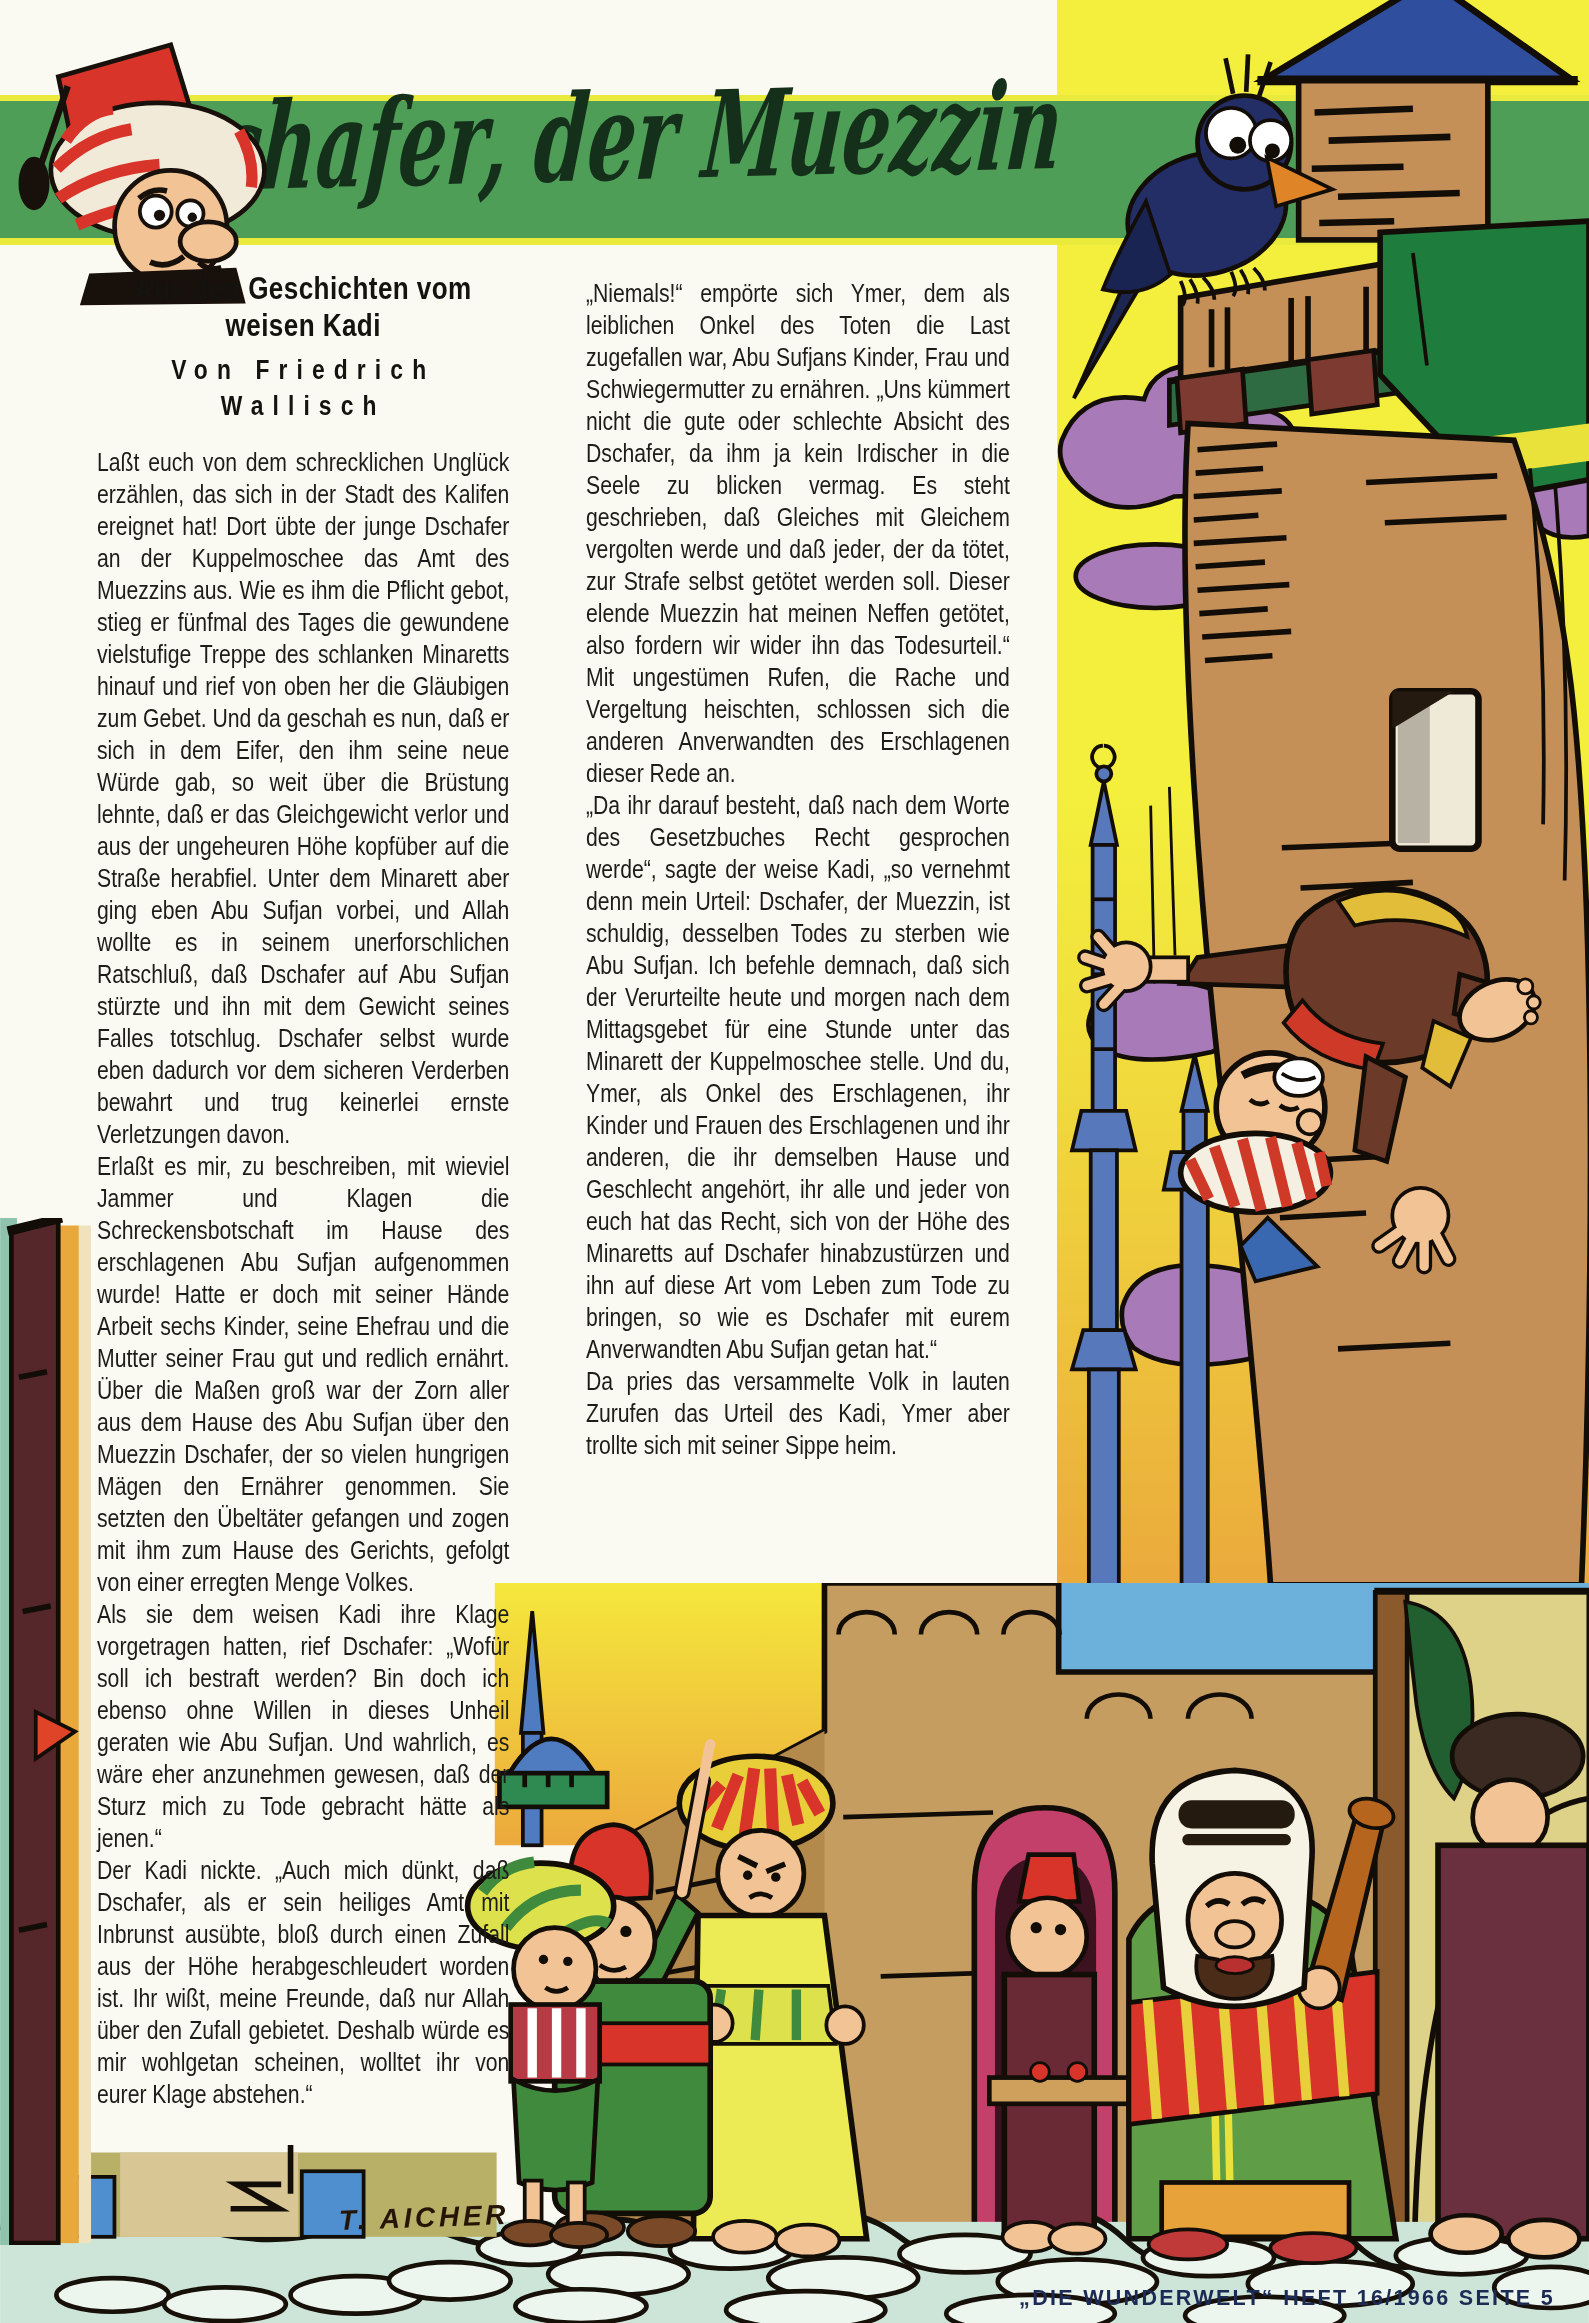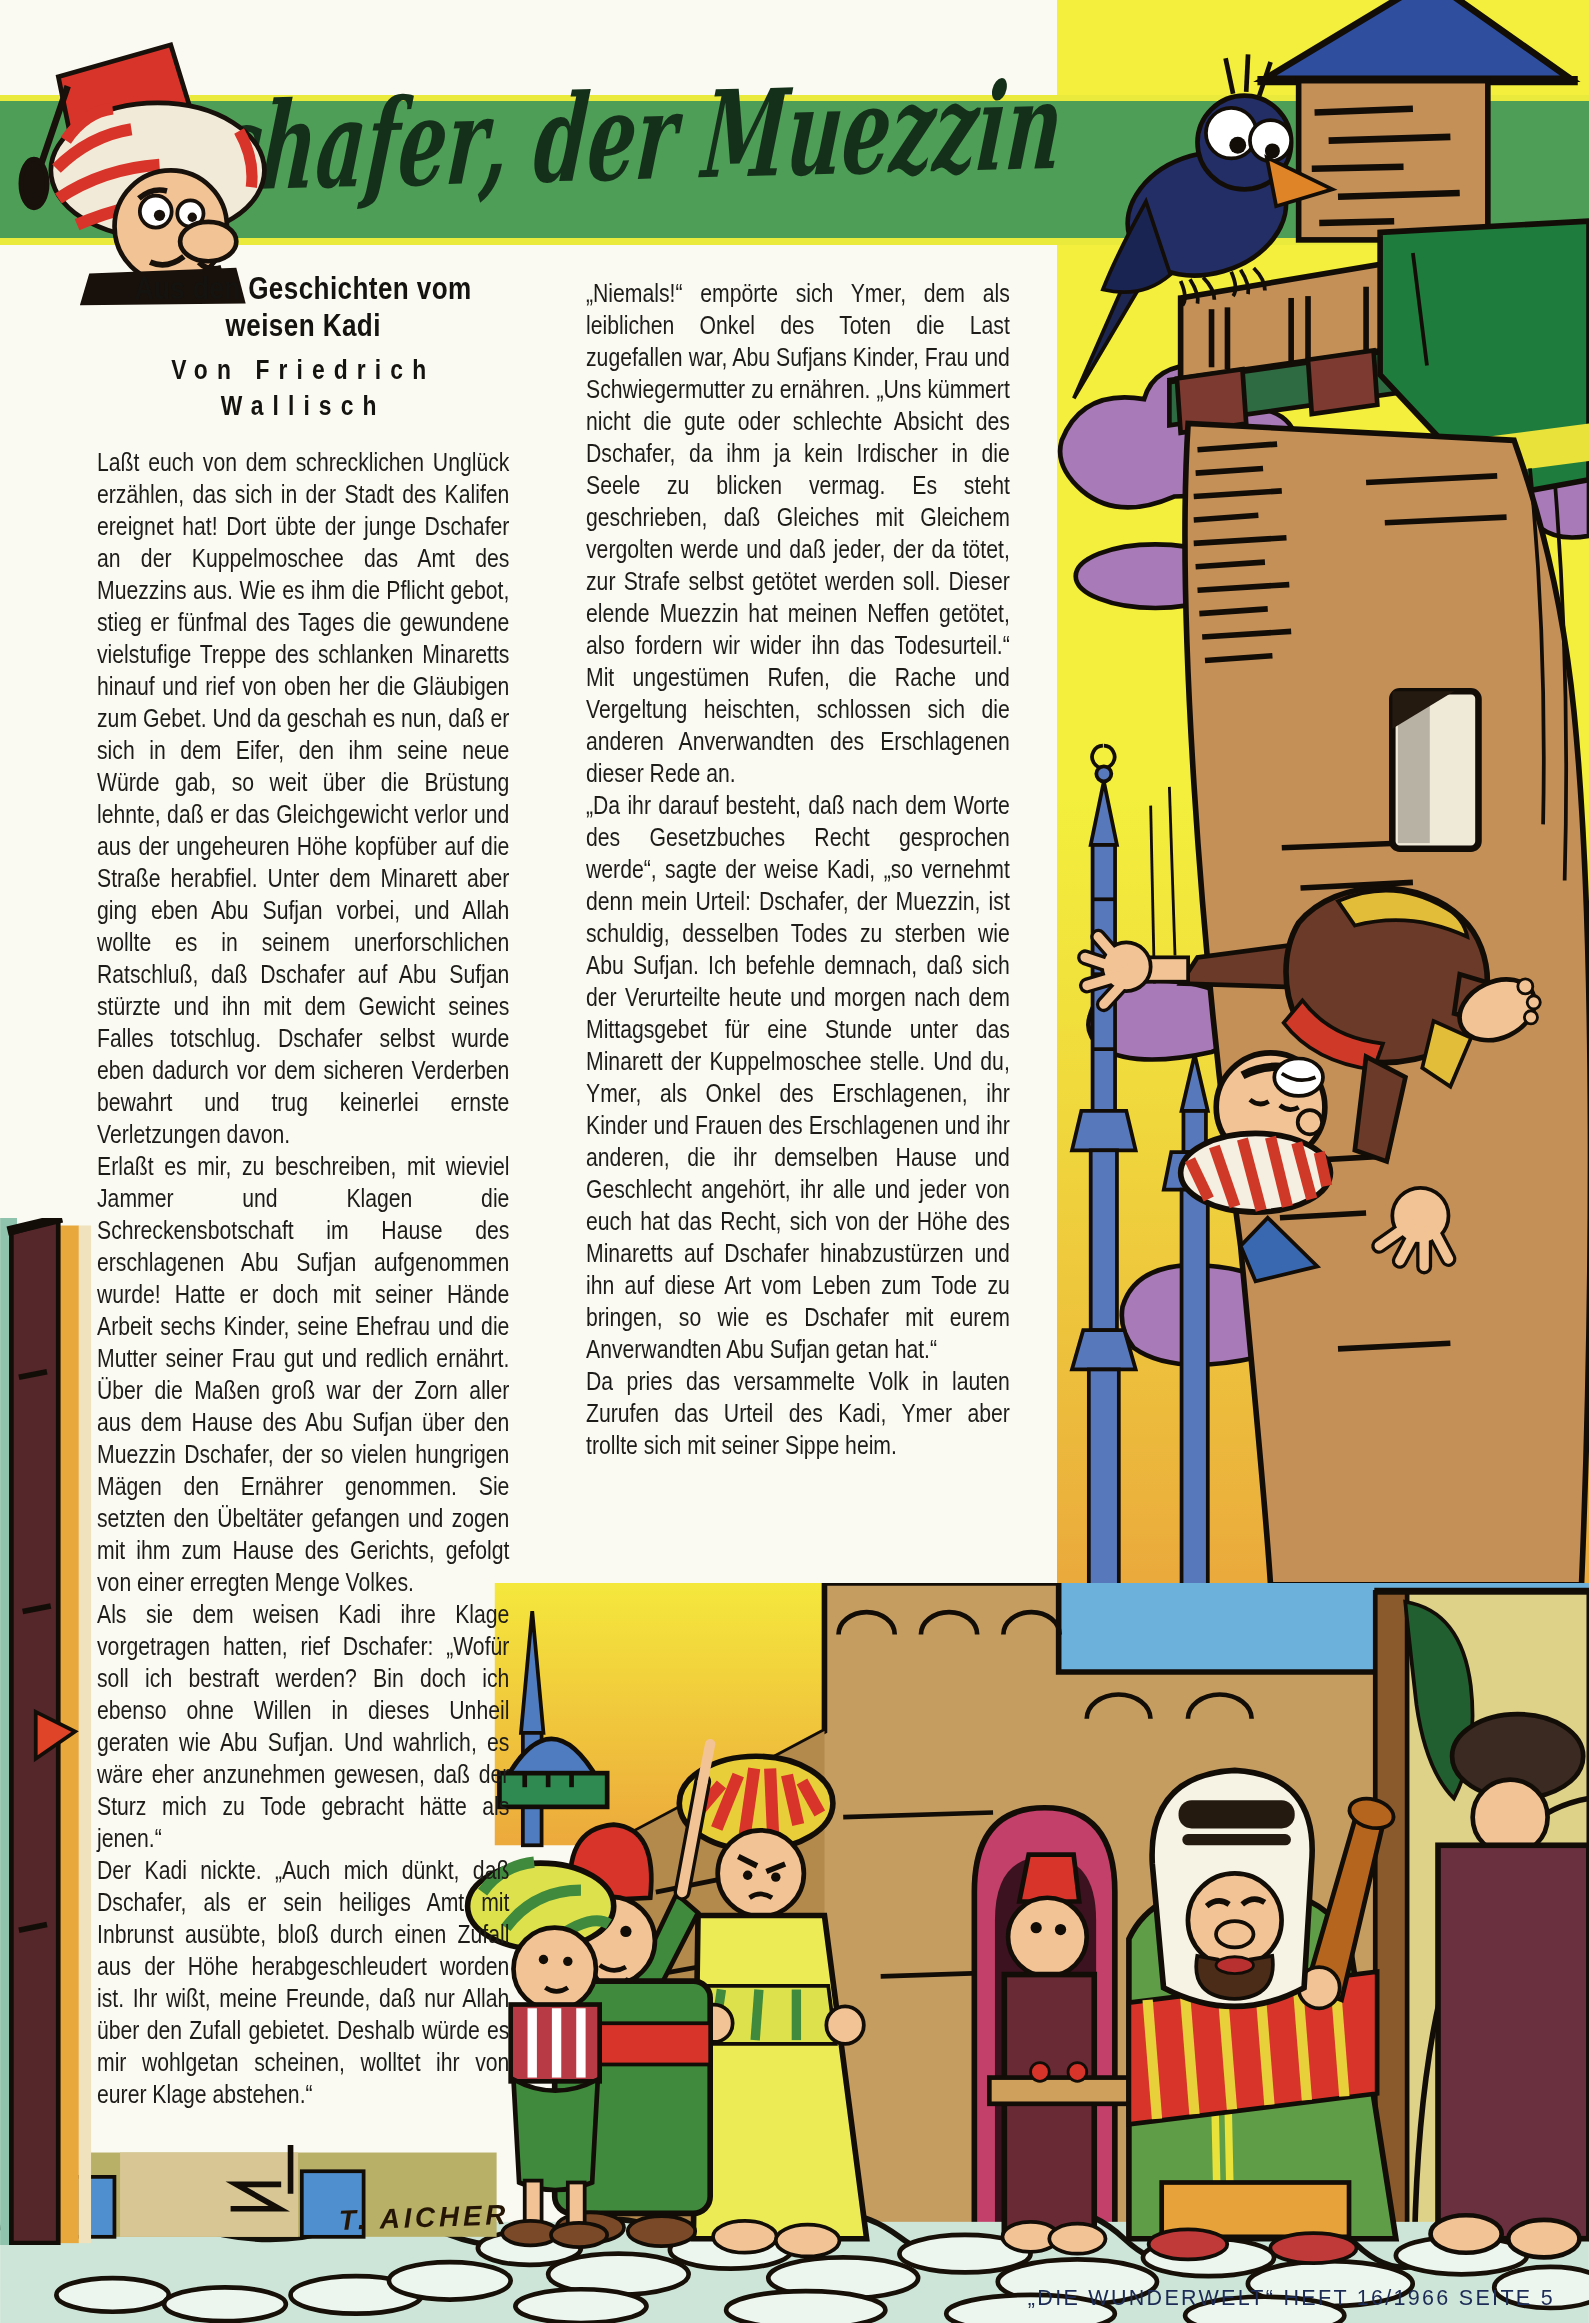--- a/index.html
+++ b/index.html
@@ -23,21 +23,21 @@
   #col-left{left:97px;top:270px;width:506px;}
   #col-right{left:586px;top:277px;width:520px;}
   .col p{margin:0;}
   h1,h2{margin:0;text-align:center;color:#15130f;}
   h1{font-size:32px;line-height:37px;font-weight:bold;letter-spacing:0.5px;}
   h2{font-size:28px;line-height:36px;font-weight:bold;letter-spacing:11.2px;margin-top:7.5px;}
   #col-left p:first-of-type{margin-top:22.5px;}
   #signature{left:339px;top:2202px;z-index:5;font-size:28px;font-weight:bold;font-style:italic;
     letter-spacing:3.7px;color:#241505;transform:rotate(-2deg);}
   #footer{left:937px;top:2286px;width:618px;text-align:right;z-index:5;
-    color:#1c2b55;font-weight:normal;font-size:21.5px;letter-spacing:2.3px;}
+    color:#1c2b55;font-weight:bold;font-size:21.5px;letter-spacing:2.3px;}
 </style>
 </head>
 <body>
 
 <div id="sky-right" class="abs"></div>
 <div id="title-band" class="abs"></div>
 
 <svg id="title-svg" class="abs" viewBox="0 0 1100 240">
   <text x="40" y="185" font-family="DejaVu Serif, serif" font-style="italic" font-weight="bold" font-size="128" fill="#15301a" textLength="1020" lengthAdjust="spacingAndGlyphs" transform="rotate(-1.5 40 185) skewX(-6)">Dschafer, der Muezzin</text>
 </svg>

